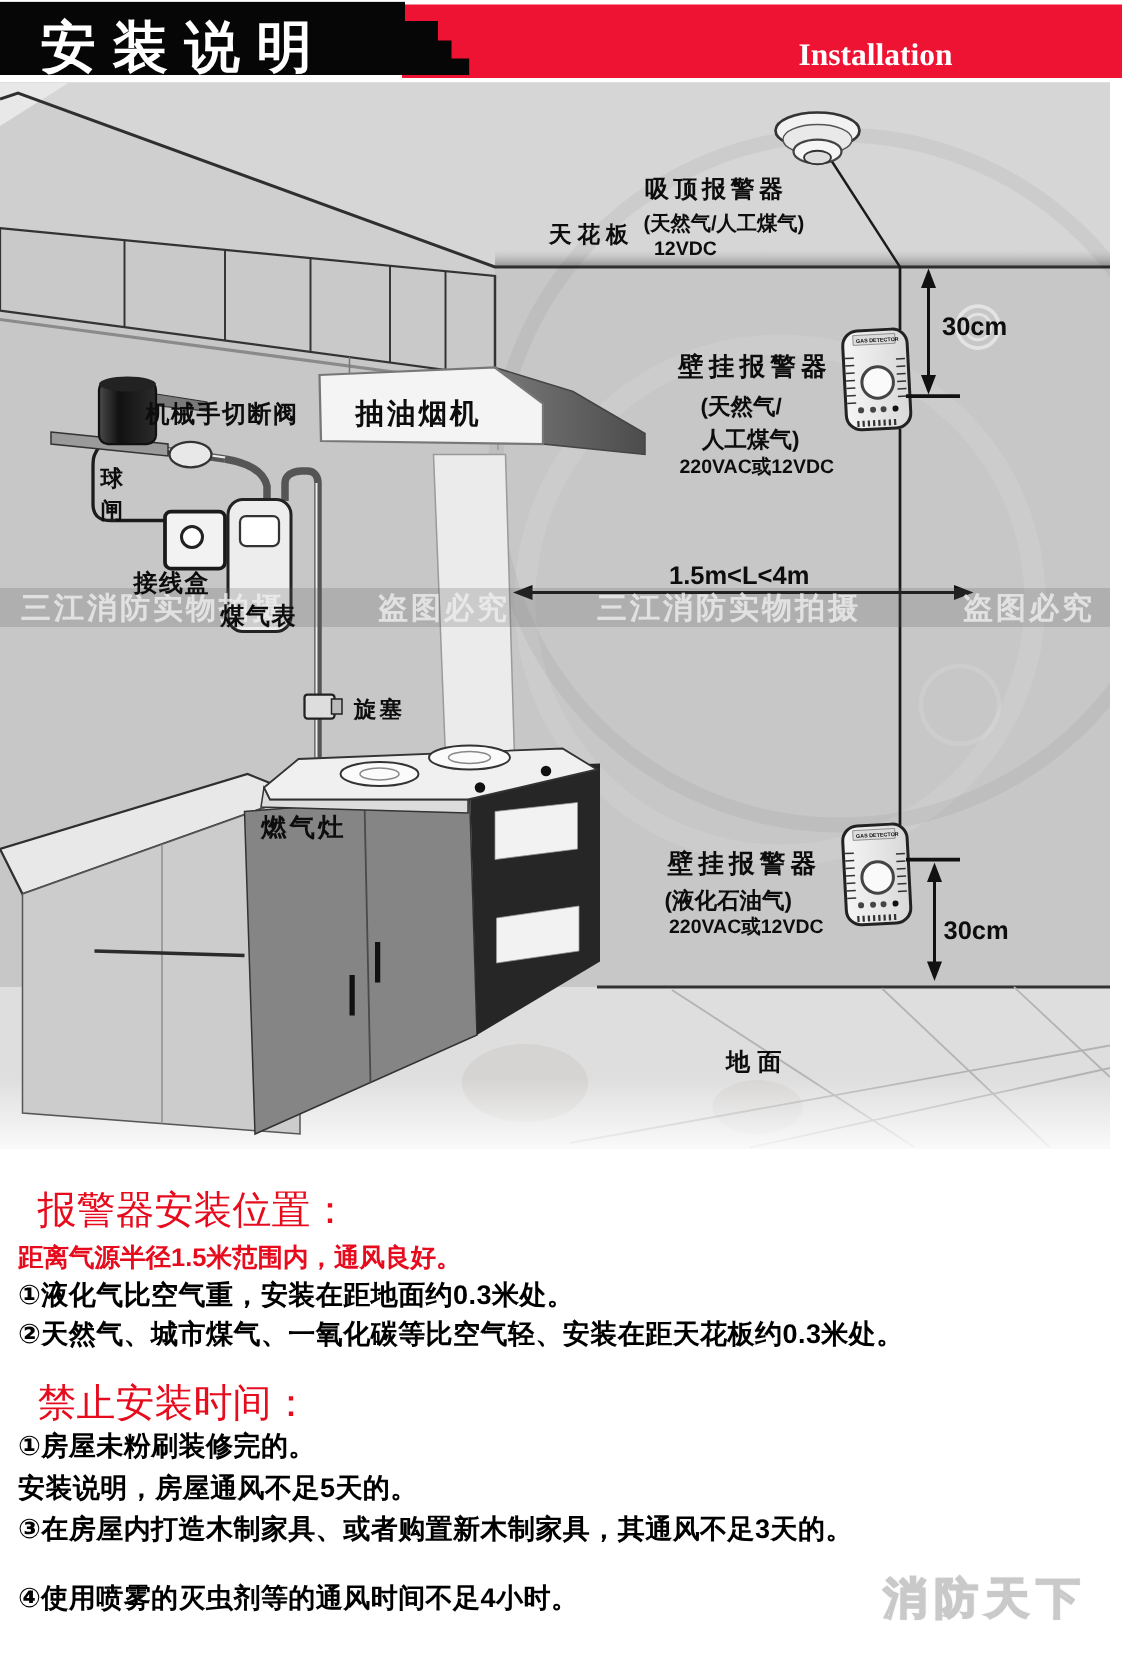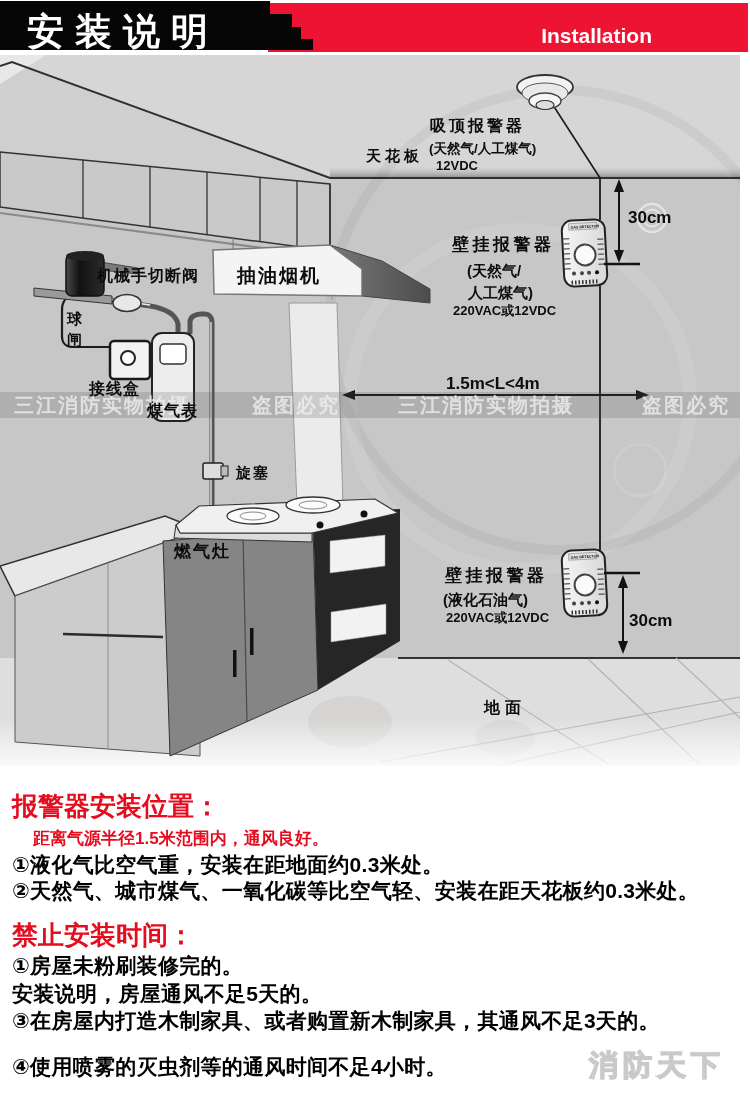--- a/index.html
+++ b/index.html
@@ -5,32 +5,32 @@
   html,body{margin:0;padding:0;}
   body{width:750px;height:1106px;position:relative;background:#ffffff;
        font-family:"Liberation Sans","DejaVu Sans",sans-serif;overflow:hidden;}
   .abs{position:absolute;}
 
   
   #banner-red{position:absolute;left:268px;top:3px;width:480px;height:49px;background:#ee1233;}
   #banner-black{position:absolute;left:0;top:1px;width:313px;height:49px;background:#060606;
     clip-path:polygon(0 0,270px 0,270px 13px,292px 13px,292px 26px,301px 26px,301px 38px,313px 38px,313px 49px,0 49px);}
   #title-cn{position:absolute;left:27px;top:7px;font-size:37px;font-weight:800;color:#ffffff;letter-spacing:11px;white-space:nowrap;}
-  #title-en{position:absolute;right:6px;top:24px;font-size:21px;font-weight:700;color:#ffffff;}
+  #title-en{position:absolute;right:23px;top:24px;font-size:21px;font-weight:700;color:#ffffff;font-family:Liberation Serif, serif;}
 
   
   #photo{position:absolute;left:0;top:55px;width:740px;height:711px;background:#c7c7c7;overflow:hidden;}
   #photo svg{display:block;}
   text{font-family:"Liberation Sans","DejaVu Sans",sans-serif;fill:#0d0d0d;font-weight:700;}
   .wm-text{fill:rgba(240,240,240,0.78);font-size:20px;letter-spacing:2px;}
 
   
-  .sec-heading{position:absolute;left:12px;font-size:26px;font-weight:700;color:#e60c1e;white-space:nowrap;}
-  .sec-sub{position:absolute;left:12px;font-size:17px;font-weight:800;color:#e60c1e;white-space:nowrap;margin-left:21px;}
-  .sec-item{position:absolute;left:12px;font-size:21px;font-weight:800;color:#000;white-space:nowrap;letter-spacing:0.3px;}
+  .sec-heading{position:absolute;left:25px;font-size:26px;font-weight:400;color:#e60c1e;white-space:nowrap;}
+  .sec-sub{position:absolute;left:12px;font-size:17px;font-weight:800;color:#e60c1e;white-space:nowrap;}
+  .sec-item{position:absolute;left:12px;font-size:18px;font-weight:800;color:#000;white-space:nowrap;letter-spacing:0.3px;}
 
   #footer-wm{position:absolute;left:589px;top:1046px;font-size:29px;font-weight:800;color:#fefefe;
      letter-spacing:5px;-webkit-text-stroke:1.2px #c9c9c9;
      text-shadow:0 0 1px #d4d4d4, 0 0 2px #dddddd;white-space:nowrap;}
 </style>
 </head>
 <body>
 
 <div class="abs" style="left:0;top:0;width:658px;height:55px;">
   <div id="banner-red"></div>

